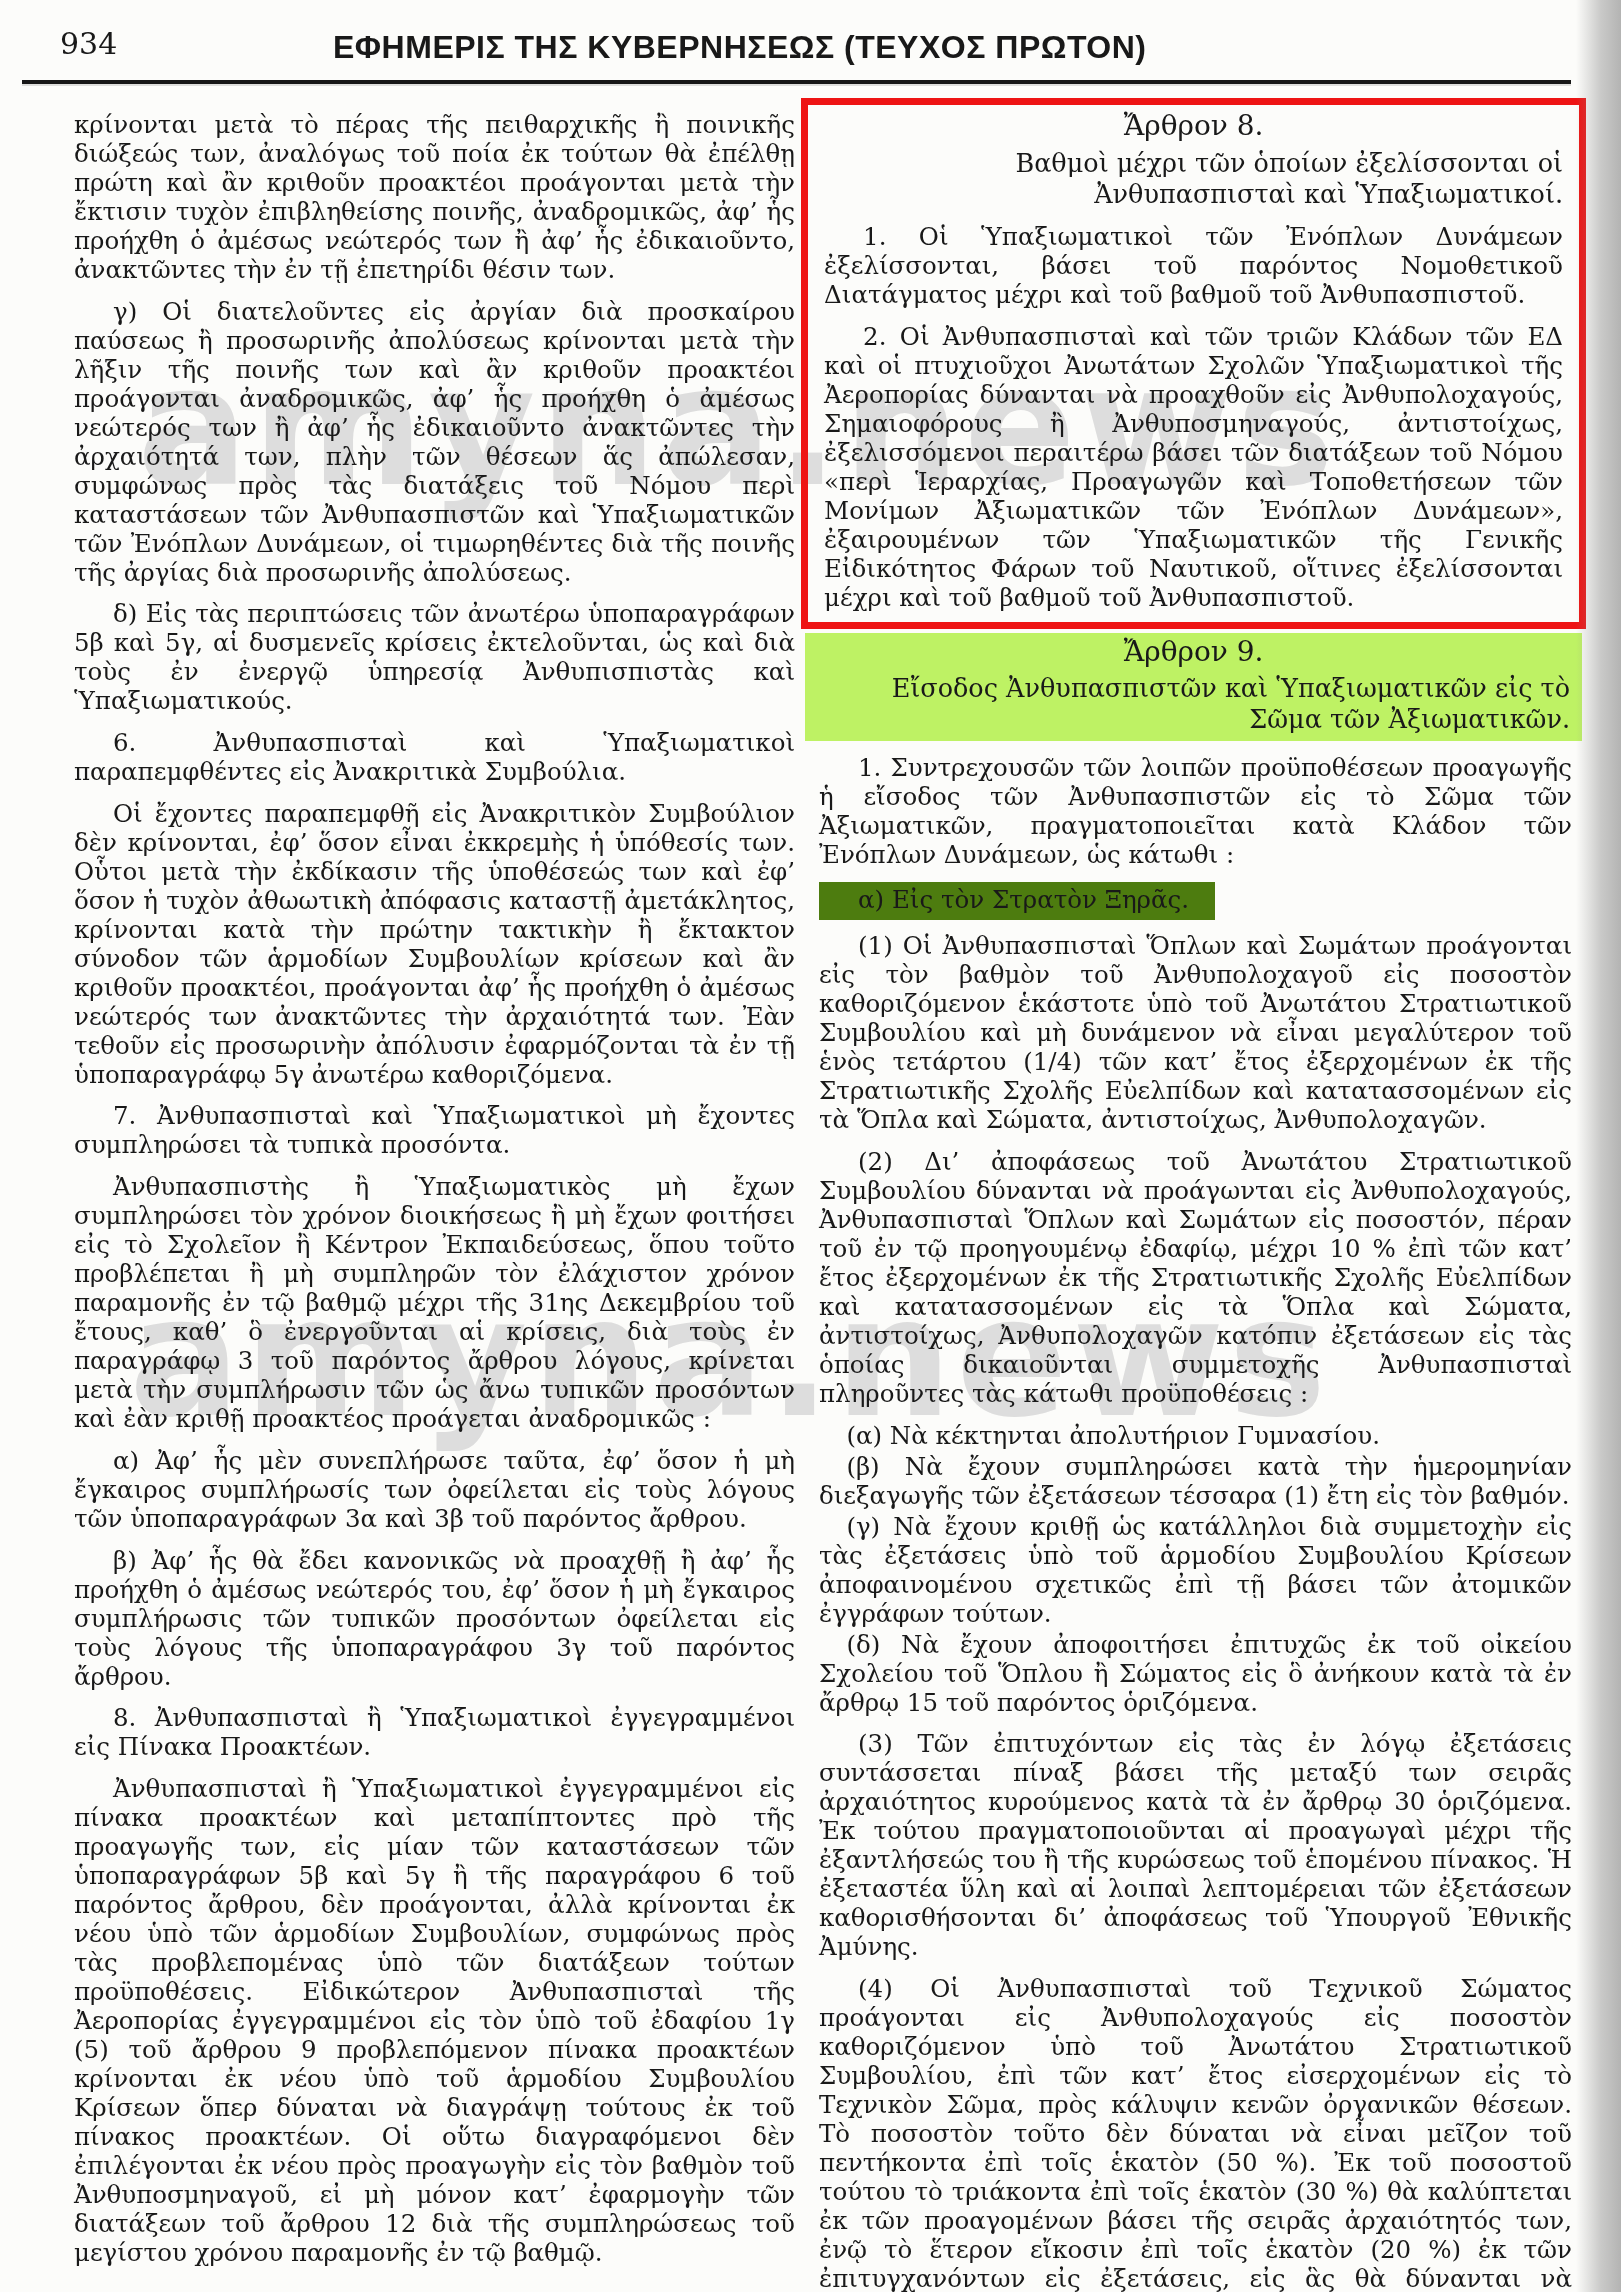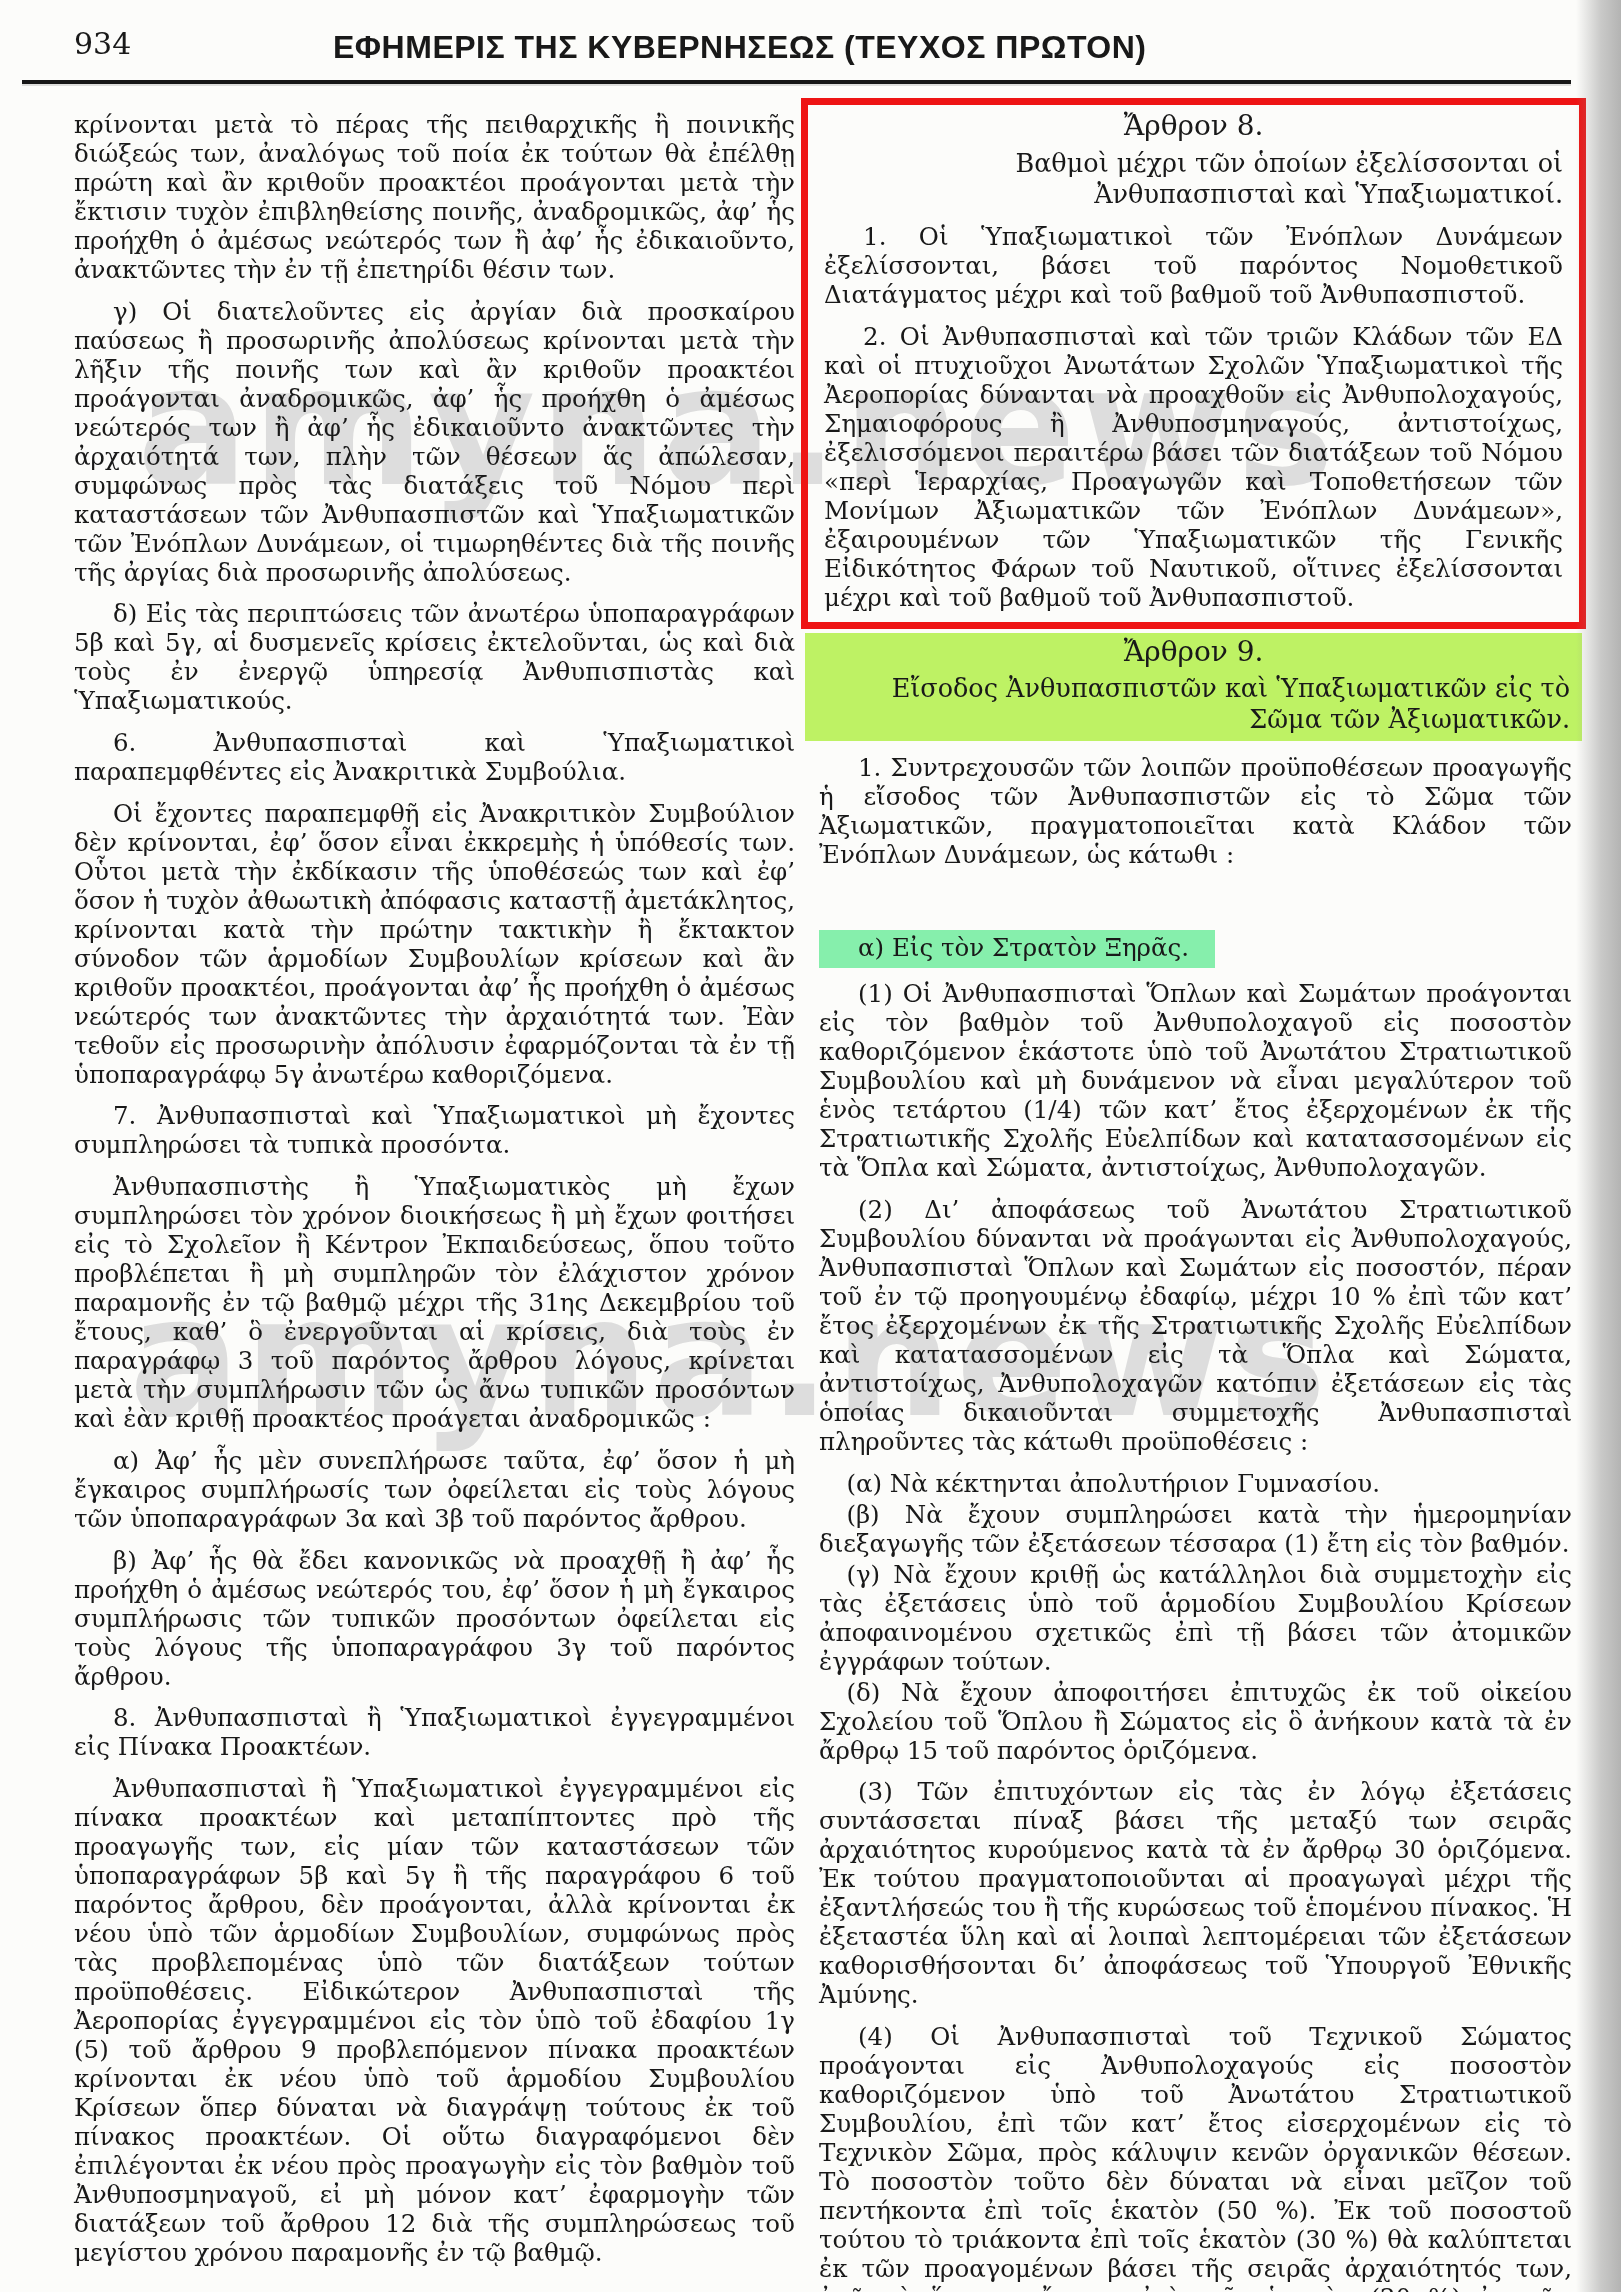--- a/index.html
+++ b/index.html
@@ -22,21 +22,21 @@
     color:#d6d6d6;
     opacity:.8;
     white-space:nowrap;
     z-index:0;
     user-select:none;
   }
   .wm1{left:137px;top:331px;}
   .wm2{left:129px;top:1262px;}
   
   .pagenum{
-    position:absolute;left:74px;top:25.5px;
+    position:absolute;left:60px;top:25.5px;
     font-size:30px;z-index:2;
   }
   .htitle{
     position:absolute;left:333px;top:29px;width:774px;
     text-align:right;
     font-family:"Liberation Sans", sans-serif;
     font-weight:bold;font-size:32px;letter-spacing:0.5px;
     z-index:2;white-space:nowrap;
   }
   .rule{
@@ -69,24 +69,23 @@
   }
   
   .yellow-block{
     background:#bef264;
     margin:0 -9.8px 11.8px -13.7px;
     padding:3.9px 11.8px 5.9px 11.8px;
   }
   
   .alpha-line{margin-bottom:11.8px;}
   .yellow-inline{
-    background:#86efac;
+    background:#4d7c0f;
     display:inline-block;
     padding:2.9px 25.5px 5.9px 39px;
-    margin-top:48px;
   }
   
   .scan-edge{
     position:absolute;right:0;top:0;width:45px;height:100%;
     background:linear-gradient(to right, rgba(150,150,150,0) 0%, rgba(140,140,140,.45) 55%, rgba(120,120,120,.55) 100%);
     z-index:3;pointer-events:none;
   }
 </style>
 </head>
 <body>

